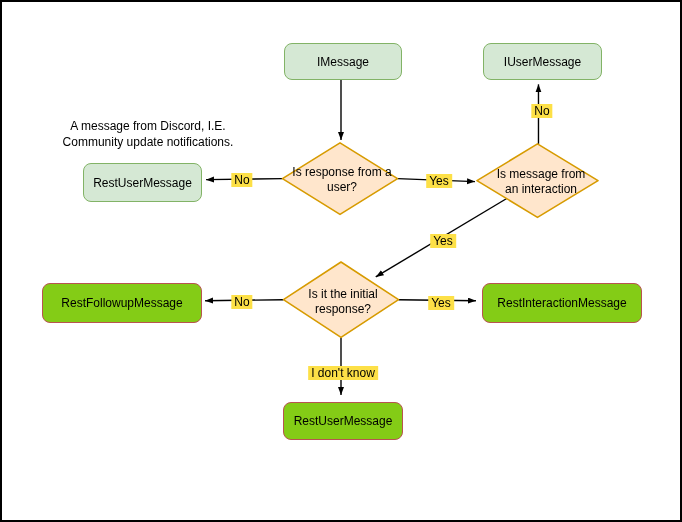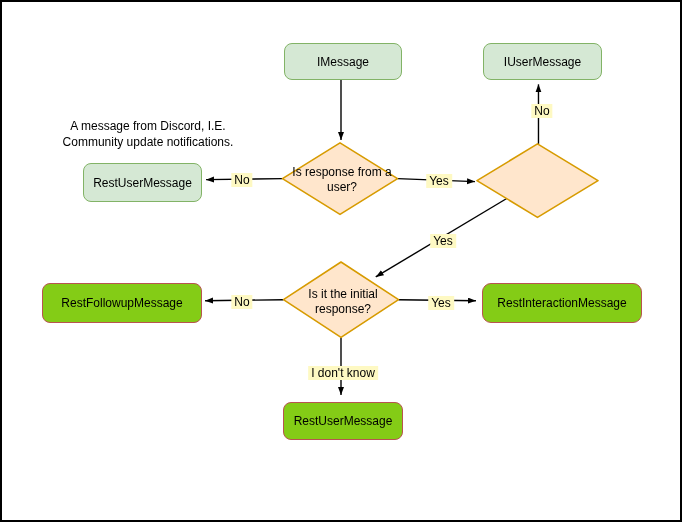--- a/index.html
+++ b/index.html
@@ -37,21 +37,21 @@
     display: flex;
     align-items: center;
     justify-content: center;
     text-align: center;
     font-size: 12px;
     line-height: 15px;
   }
   .elabel {
     position: absolute;
     transform: translate(-50%, -50%);
-    background: #fef9c3;
+    background: #fde047;
     padding: 0 3px;
     font-size: 12px;
     white-space: nowrap;
   }
   .note {
     position: absolute;
     transform: translateX(-50%);
     text-align: center;
     font-size: 12px;
     line-height: 16px;
@@ -88,28 +88,29 @@
   </div>
   <div class="node green" style="left:481px; top:41px; width:119px; height:37px;text-align:center;">
     <span>IUserMessage</span>
   </div>
   <div class="node green" style="left:81px; top:161px; width:119px; height:39px;">
     <span>RestUserMessage</span>
   </div>
   <div class="node red" style="left:40px; top:281px; width:160px; height:40px;">
     <span>RestFollowupMessage</span>
   </div>
-  <div class="node red" style="left:480px; top:281px; width:160px; height:40px;border-radius:9px;">
+  <div class="node red" style="left:480px; top:281px; width:160px; height:40px;">
     <span>RestInteractionMessage</span>
   </div>
   <div class="node red" style="left:281px; top:400px; width:120px; height:38px;">
     <span>RestUserMessage</span>
   </div>
 
   <div class="dlabel" style="left:290px; top:142px; width:100px; height:72px;">Is response from a user?</div>
+  <div class="dlabel" style="left:489px; top:143px; width:100px; height:74px;">Is message from an interaction</div>
   <div class="dlabel" style="left:291px; top:262px; width:100px; height:76px;">Is it the initial response?</div>
 
   <span class="elabel" style="left:240px; top:178px;">No</span>
   <span class="elabel" style="left:437px; top:179px;">Yes</span>
   <span class="elabel" style="left:540px; top:109px;">No</span>
   <span class="elabel" style="left:441px; top:239px;">Yes</span>
   <span class="elabel" style="left:240px; top:300px;">No</span>
   <span class="elabel" style="left:439px; top:301px;">Yes</span>
   <span class="elabel" style="left:341px; top:371px;">I don't know</span>
 

